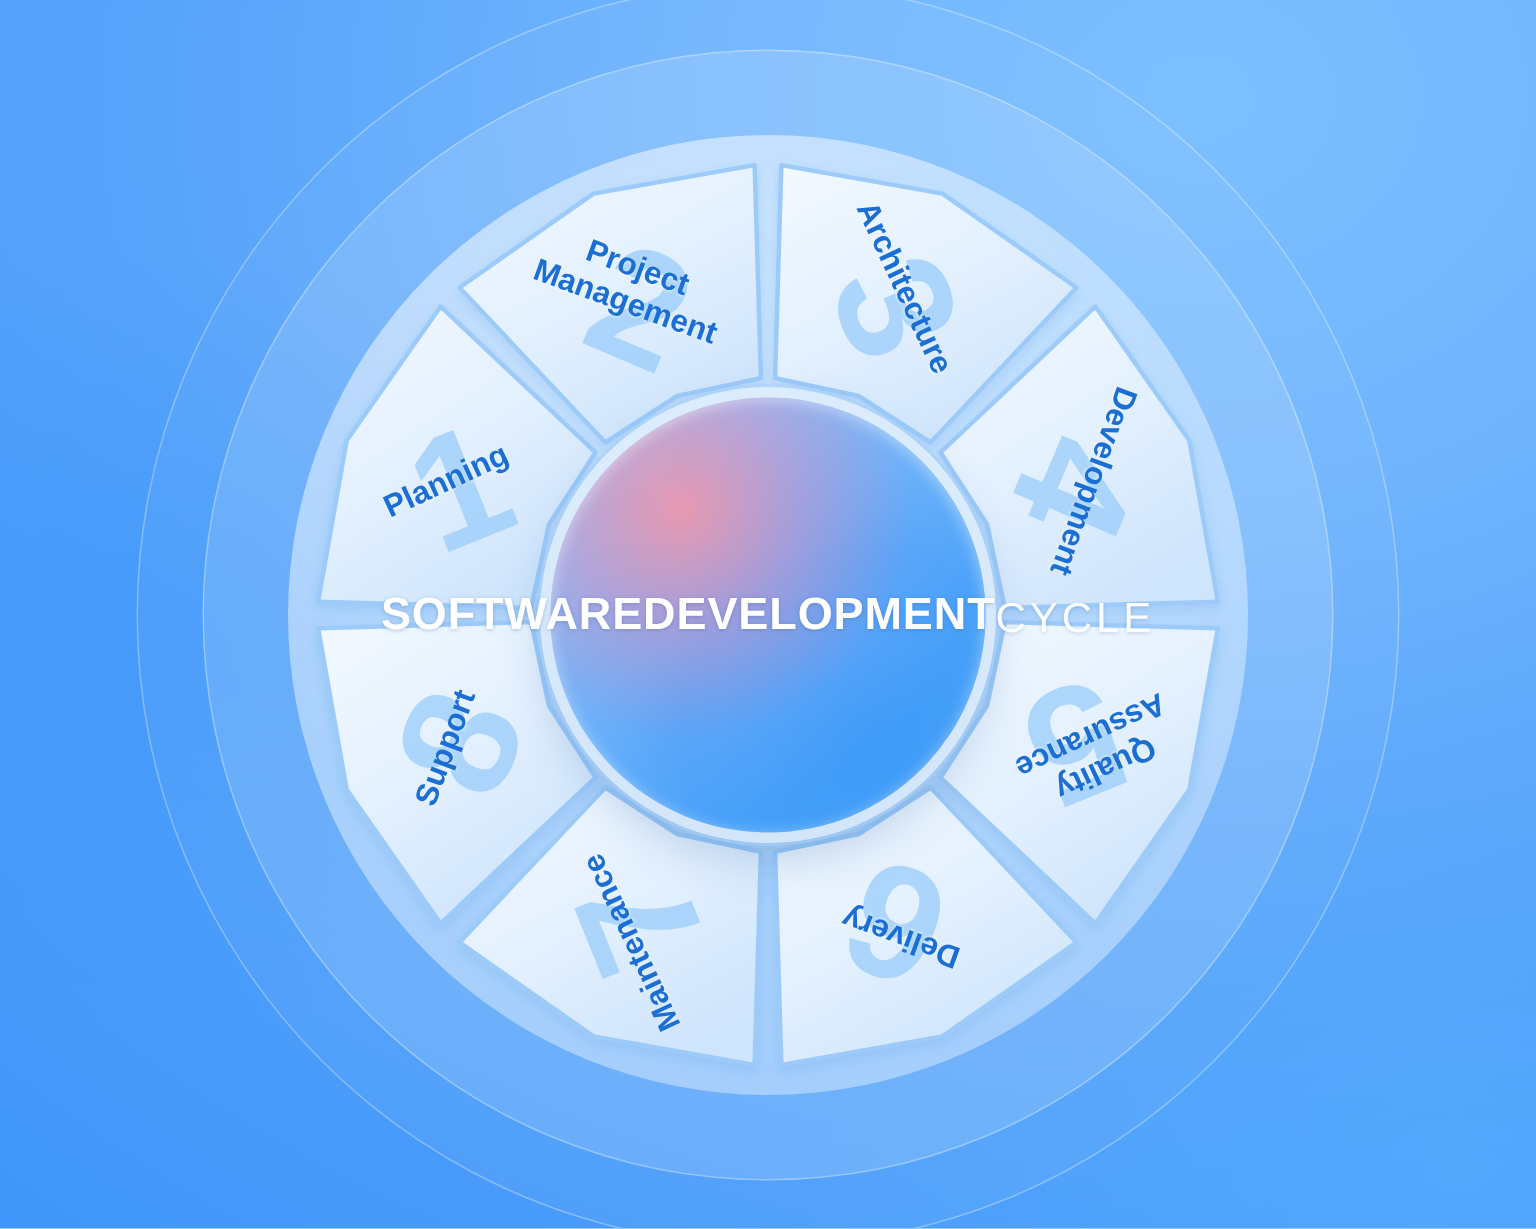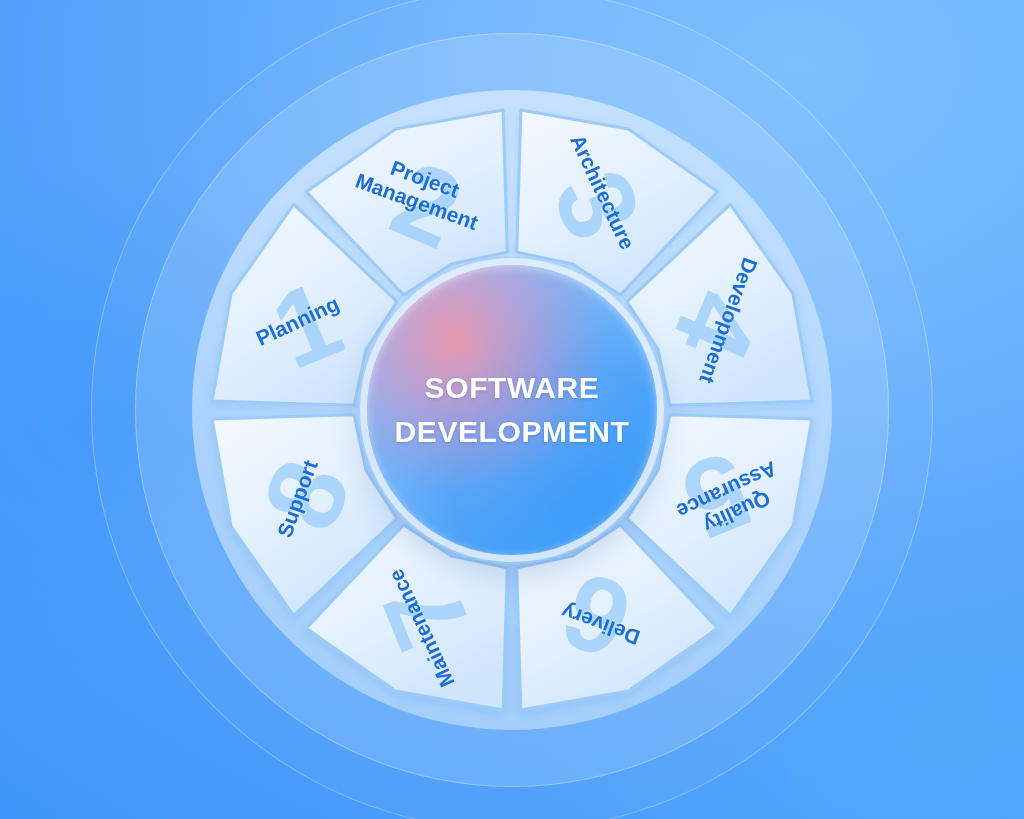--- a/index.html
+++ b/index.html
@@ -79,21 +79,21 @@
     border-radius: 50%;
     background:
       radial-gradient(circle at 30% 26%, rgba(242,150,170,0.92) 0%, rgba(226,152,196,0.55) 26%, rgba(150,180,248,0.18) 52%, rgba(120,180,252,0.0) 70%),
       radial-gradient(circle at 72% 78%, #3d9bf8 0%, #4aa2f9 40%, #79bdfb 78%, #a8d5fd 100%);
     box-shadow:
       0 0 0 7px rgba(255,255,255,0.55),
       0 0 0 9px rgba(168,210,250,0.55),
       0 14px 34px rgba(30,90,160,0.28),
       inset 0 2px 10px rgba(255,255,255,0.45);
     display: flex;
-    flex-direction: column;
+    flex-direction: row;
     align-items: center;
     justify-content: center;
     text-align: center;
   }
 
   .center-line1, .center-line2 {
     color: #ffffff;
     font-weight: bold;
     font-size: 30px;
     letter-spacing: 0.6px;
@@ -189,15 +189,16 @@
       <div class="seg-label" style="text-align: center; transform: translate(88.8px, 214.3px) rotate(200deg) translate(-50%, -50%);"><div>Delivery</div></div>
       <div class="seg-number" style="transform: translate(-85px, 205.1px) rotate(248deg) translate(-50%, -50%);">7</div>
       <div class="seg-label" style="text-align: center; transform: translate(-90.3px, 218px) rotate(245deg) translate(-50%, -50%);"><div>Maintenance</div></div>
       <div class="seg-number" style="transform: translate(-205.1px, 85px) rotate(293deg) translate(-50%, -50%);">8</div>
       <div class="seg-label" style="text-align: center; transform: translate(-214.3px, 88.8px) rotate(290deg) translate(-50%, -50%);"><div>Support</div></div>
     </div>
 
   <div class="center-circle">
     <div class="center-line1">SOFTWARE</div>
     <div class="center-line2">DEVELOPMENT</div>
+    <div class="center-line3">CYCLE</div>
   </div>
 
 </div>
 
 </body></html>

